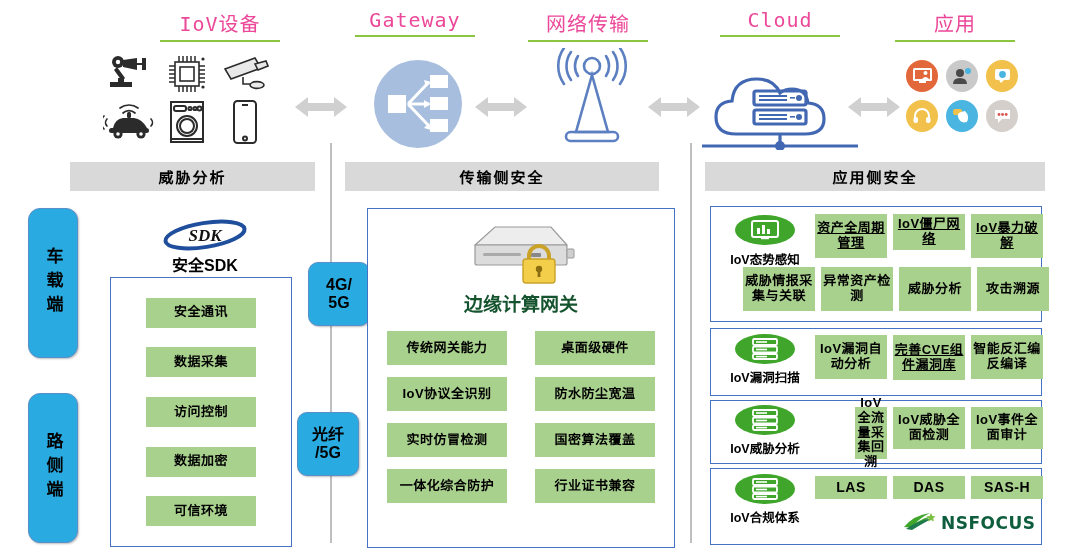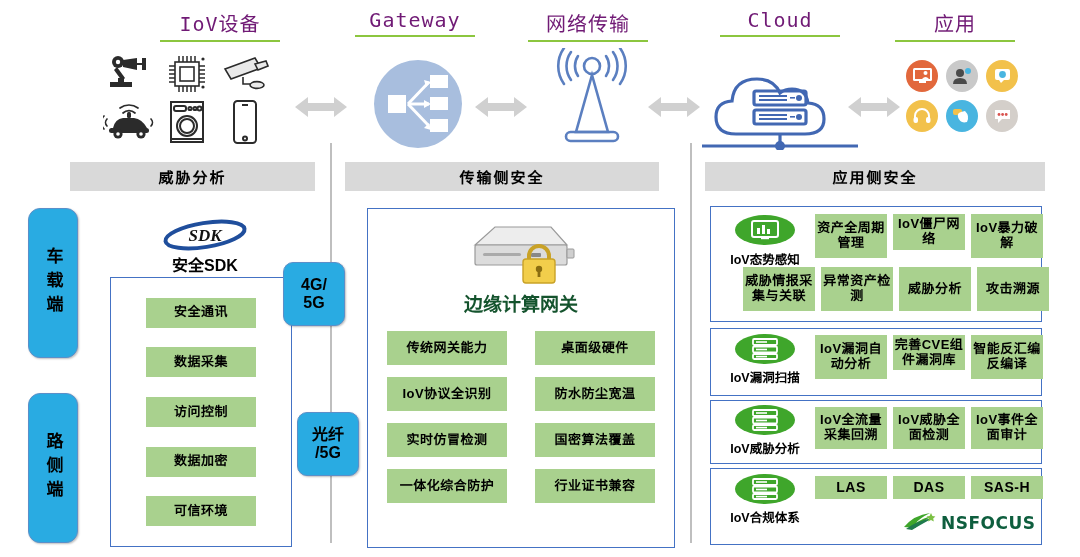--- a/index.html
+++ b/index.html
@@ -8,21 +8,21 @@
     background:#ffffff;
     font-family:"Liberation Sans","DejaVu Sans",sans-serif;
     overflow:hidden;position:relative;
     -webkit-font-smoothing:antialiased;
   }
   .stage{position:absolute;inset:0;}
 
   
   .col-title{
     position:absolute;text-align:center;
-    font-size:20px;color:#701a75;letter-spacing:1px;
+    font-size:20px;color:#ec4899;letter-spacing:1px;
     font-family:"DejaVu Sans Mono","Liberation Mono",monospace;
     white-space:nowrap;
   }
   .col-title .ul{
     display:block;height:2px;background:#8CC63F;margin-top:3px;
   }
 
   
   .icon-zone{position:absolute;}
 
@@ -384,21 +384,21 @@
   </div>
 
   <div class="sdk-list" style="left:110px;top:277px;width:180px;height:268px;">
     <div class="chip">安全通讯</div>
     <div class="chip">数据采集</div>
     <div class="chip">访问控制</div>
     <div class="chip">数据加密</div>
     <div class="chip">可信环境</div>
   </div>
 
-  <div class="pill" style="left:283px;top:262px;width:60px;height:62px;">
+  <div class="pill" style="left:308px;top:262px;width:60px;height:62px;">
     <span>4G/</span>
     <span>5G</span>
   </div>
   <div class="pill" style="left:297px;top:412px;width:60px;height:62px;">
     <span>光纤</span>
     <span>/5G</span>
   </div>
 
   <div class="panel" style="left:367px;top:208px;width:306px;height:338px;">
     <div style="position:absolute;left:93px;top:10px;">
@@ -437,21 +437,21 @@
         <svg width="28" height="20" viewBox="0 0 28 20">
             <rect x="1" y="1" width="26" height="16" rx="2" fill="none" stroke="#fff" stroke-width="2"></rect>
             <rect x="6" y="8" width="3" height="6" fill="#fff"></rect>
             <rect x="11" y="5" width="3" height="9" fill="#fff"></rect>
             <rect x="16" y="9" width="3" height="5" fill="#fff"></rect>
             <rect x="10" y="17" width="8" height="2.2" fill="#fff"></rect>
           </svg>
       </div>
       <div class="rlabel" style="margin-top:4px;">IoV态势感知</div>
     </div>
-    <div style="position:absolute;left:104px;top:7px;display:grid;grid-template-columns:repeat(3,72px);gap:6px;">
+    <div style="position:absolute;left:104px;top:7px;display:grid;grid-template-columns:repeat(3,72px);gap:6px;text-decoration:underline;">
       <div class="chip" style="height:44px;">资产全周期管理</div>
       <div class="chip" style="height:36px;">IoV僵尸网络</div>
       <div class="chip" style="height:44px;">IoV暴力破解</div>
     </div>
     <div style="position:absolute;left:32px;top:60px;display:grid;grid-template-columns:repeat(4,72px);gap:6px;">
       <div class="chip" style="height:44px;">威胁情报采集与关联</div>
       <div class="chip" style="height:44px;">异常资产检测</div>
       <div class="chip" style="height:44px;">威胁分析</div>
       <div class="chip" style="height:44px;">攻击溯源</div>
     </div>
@@ -466,41 +466,41 @@
             <rect x="1" y="16" width="24" height="5" rx="1.2" fill="none" stroke="#fff" stroke-width="1.8"></rect>
             <rect x="4" y="3.2" width="11" height="1.6" fill="#fff"></rect>
             <rect x="4" y="10.7" width="11" height="1.6" fill="#fff"></rect>
             <rect x="4" y="17.8" width="11" height="1.6" fill="#fff"></rect>
           </svg>
       </div>
       <div class="rlabel" style="margin-top:3px;">IoV漏洞扫描</div>
     </div>
     <div style="position:absolute;left:104px;top:6px;display:grid;grid-template-columns:repeat(3,72px);gap:6px;">
       <div class="chip" style="height:44px;">IoV漏洞自动分析</div>
-      <div class="chip" style="height:35px;">完善CVE组件漏洞库</div>
+      <div class="chip" style="height:45px;text-decoration:underline;">完善CVE组件漏洞库</div>
       <div class="chip" style="height:44px;">智能反汇编反编译</div>
     </div>
   </div>
 
   <div class="rpanel" style="left:710px;top:400px;width:330px;height:62px;">
     <div class="rblock" style="left:6px;top:4px;width:96px;">
       <div class="oval">
         <svg width="26" height="22" viewBox="0 0 26 22">
             <rect x="1" y="1" width="24" height="6" rx="1.2" fill="none" stroke="#fff" stroke-width="1.8"></rect>
             <rect x="1" y="8.5" width="24" height="6" rx="1.2" fill="none" stroke="#fff" stroke-width="1.8"></rect>
             <rect x="1" y="16" width="24" height="5" rx="1.2" fill="none" stroke="#fff" stroke-width="1.8"></rect>
             <rect x="4" y="3.2" width="11" height="1.6" fill="#fff"></rect>
             <rect x="4" y="10.7" width="11" height="1.6" fill="#fff"></rect>
             <rect x="4" y="17.8" width="11" height="1.6" fill="#fff"></rect>
           </svg>
       </div>
       <div class="rlabel" style="margin-top:3px;">IoV威胁分析</div>
     </div>
     <div style="position:absolute;left:104px;top:6px;display:grid;grid-template-columns:repeat(3,72px);gap:6px;">
-      <div class="chip" style="height:42px;">IoV全流量采集回溯</div>
+      <div class="chip" style="height:52px;margin-left:40px;">IoV全流量采集回溯</div>
       <div class="chip" style="height:42px;">IoV威胁全面检测</div>
       <div class="chip" style="height:42px;">IoV事件全面审计</div>
     </div>
   </div>
 
   <div class="rpanel" style="left:710px;top:468px;width:330px;height:75px;">
     <div class="rblock" style="left:6px;top:5px;width:96px;">
       <div class="oval">
         <svg width="26" height="22" viewBox="0 0 26 22">
             <rect x="1" y="1" width="24" height="6" rx="1.2" fill="none" stroke="#fff" stroke-width="1.8"></rect>

